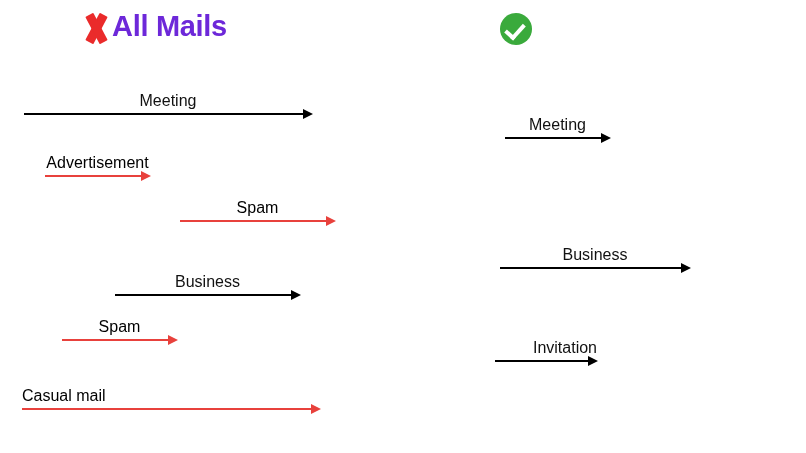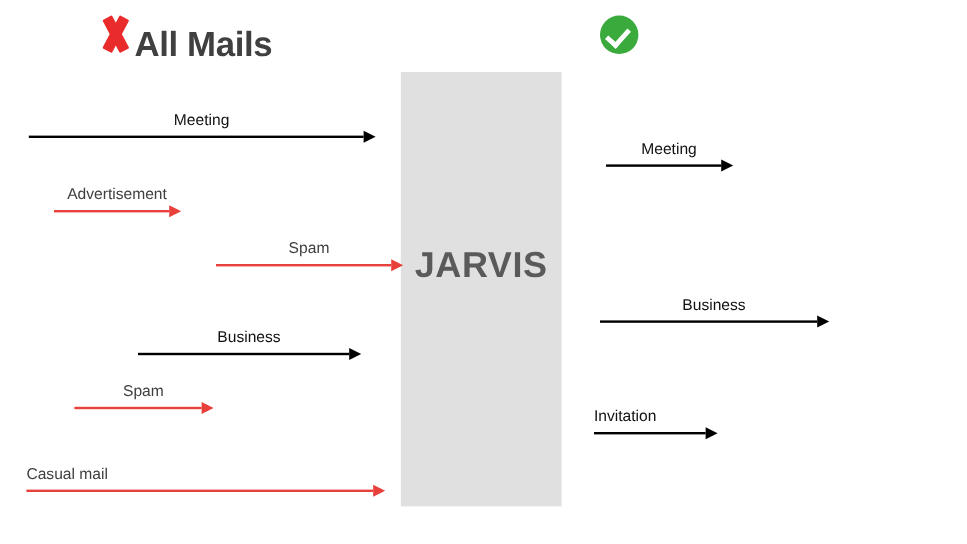--- a/index.html
+++ b/index.html
@@ -16,24 +16,23 @@
     height: 453px;
     background: #ffffff;
     overflow: hidden;
   }
 
   
   .title {
     position: absolute;
     font-size: 29px;
     font-weight: bold;
-    color: #404040;
+    color: #6d28d9;
     letter-spacing: -0.3px;
     white-space: nowrap;
-    margin-top: 12px;
   }
   #title-left  { left: 112px; top: 10px; }
   #title-right { left: 540px; top: 10px; }
 
   .mark-x {
     position: absolute;
     left: 80px;
     top: 11px;
     width: 32px;
     height: 34px;
@@ -107,42 +106,39 @@
     top: -4px;
     width: 0;
     height: 0;
     border-top: 5.5px solid transparent;
     border-bottom: 5.5px solid transparent;
     border-left: 10px solid #000000;
   }
   .flow .lbl {
     position: absolute;
     white-space: nowrap;
-    font-size: 13px;
+    font-size: 16px;
     color: #111111;
   }
   .flow.red .line { border-top-color: #E8413C; }
   .flow.red .head { border-left-color: #E8413C; }
-  .flow.red .lbl  { color: #404040; }
+  .flow.red .lbl  { color: #000000; }
 </style>
 </head>
 <body>
 
 <div id="canvas">
 
   <div class="mark-x"></div>
   <div class="title" id="title-left">All Mails</div>
 
   <div class="mark-check">
     <div class="tick"></div>
   </div>
 
-  <div id="jarvis-box">
-    <div id="jarvis-label">JARVIS</div>
-  </div>
 
   <div id="incoming-group">
       <div class="flow" style="left: 24px; top: 113px;">
         <div class="line" style="width: 279px;"></div>
         <div class="head" style="left: 279px;"></div>
         <div class="lbl" style="left: 0px; width: 288px; text-align: center; top: -21px;">Meeting</div>
       </div>
       <div class="flow red" style="left: 45px; top: 175px;">
         <div class="line" style="width: 96px;"></div>
         <div class="head" style="left: 96px;"></div>
@@ -176,17 +172,17 @@
         <div class="lbl" style="left: 0px; width: 105px; text-align: center; top: -21px;">Meeting</div>
       </div>
       <div class="flow" style="left: 500px; top: 267px;">
         <div class="line" style="width: 181px;"></div>
         <div class="head" style="left: 181px;"></div>
         <div class="lbl" style="left: 0px; width: 190px; text-align: center; top: -21px;">Business</div>
       </div>
       <div class="flow" style="left: 495px; top: 360px;">
         <div class="line" style="width: 93px;"></div>
         <div class="head" style="left: 93px;"></div>
-        <div class="lbl" style="left: 0px; width: 102px; text-align: left; top: -21px;">Invitation</div>
+        <div class="lbl" style="left: 0px; width: 102px; text-align: right; top: -21px;">Invitation</div>
       </div>
     </div>
 
 </div>
 
 </body></html>

